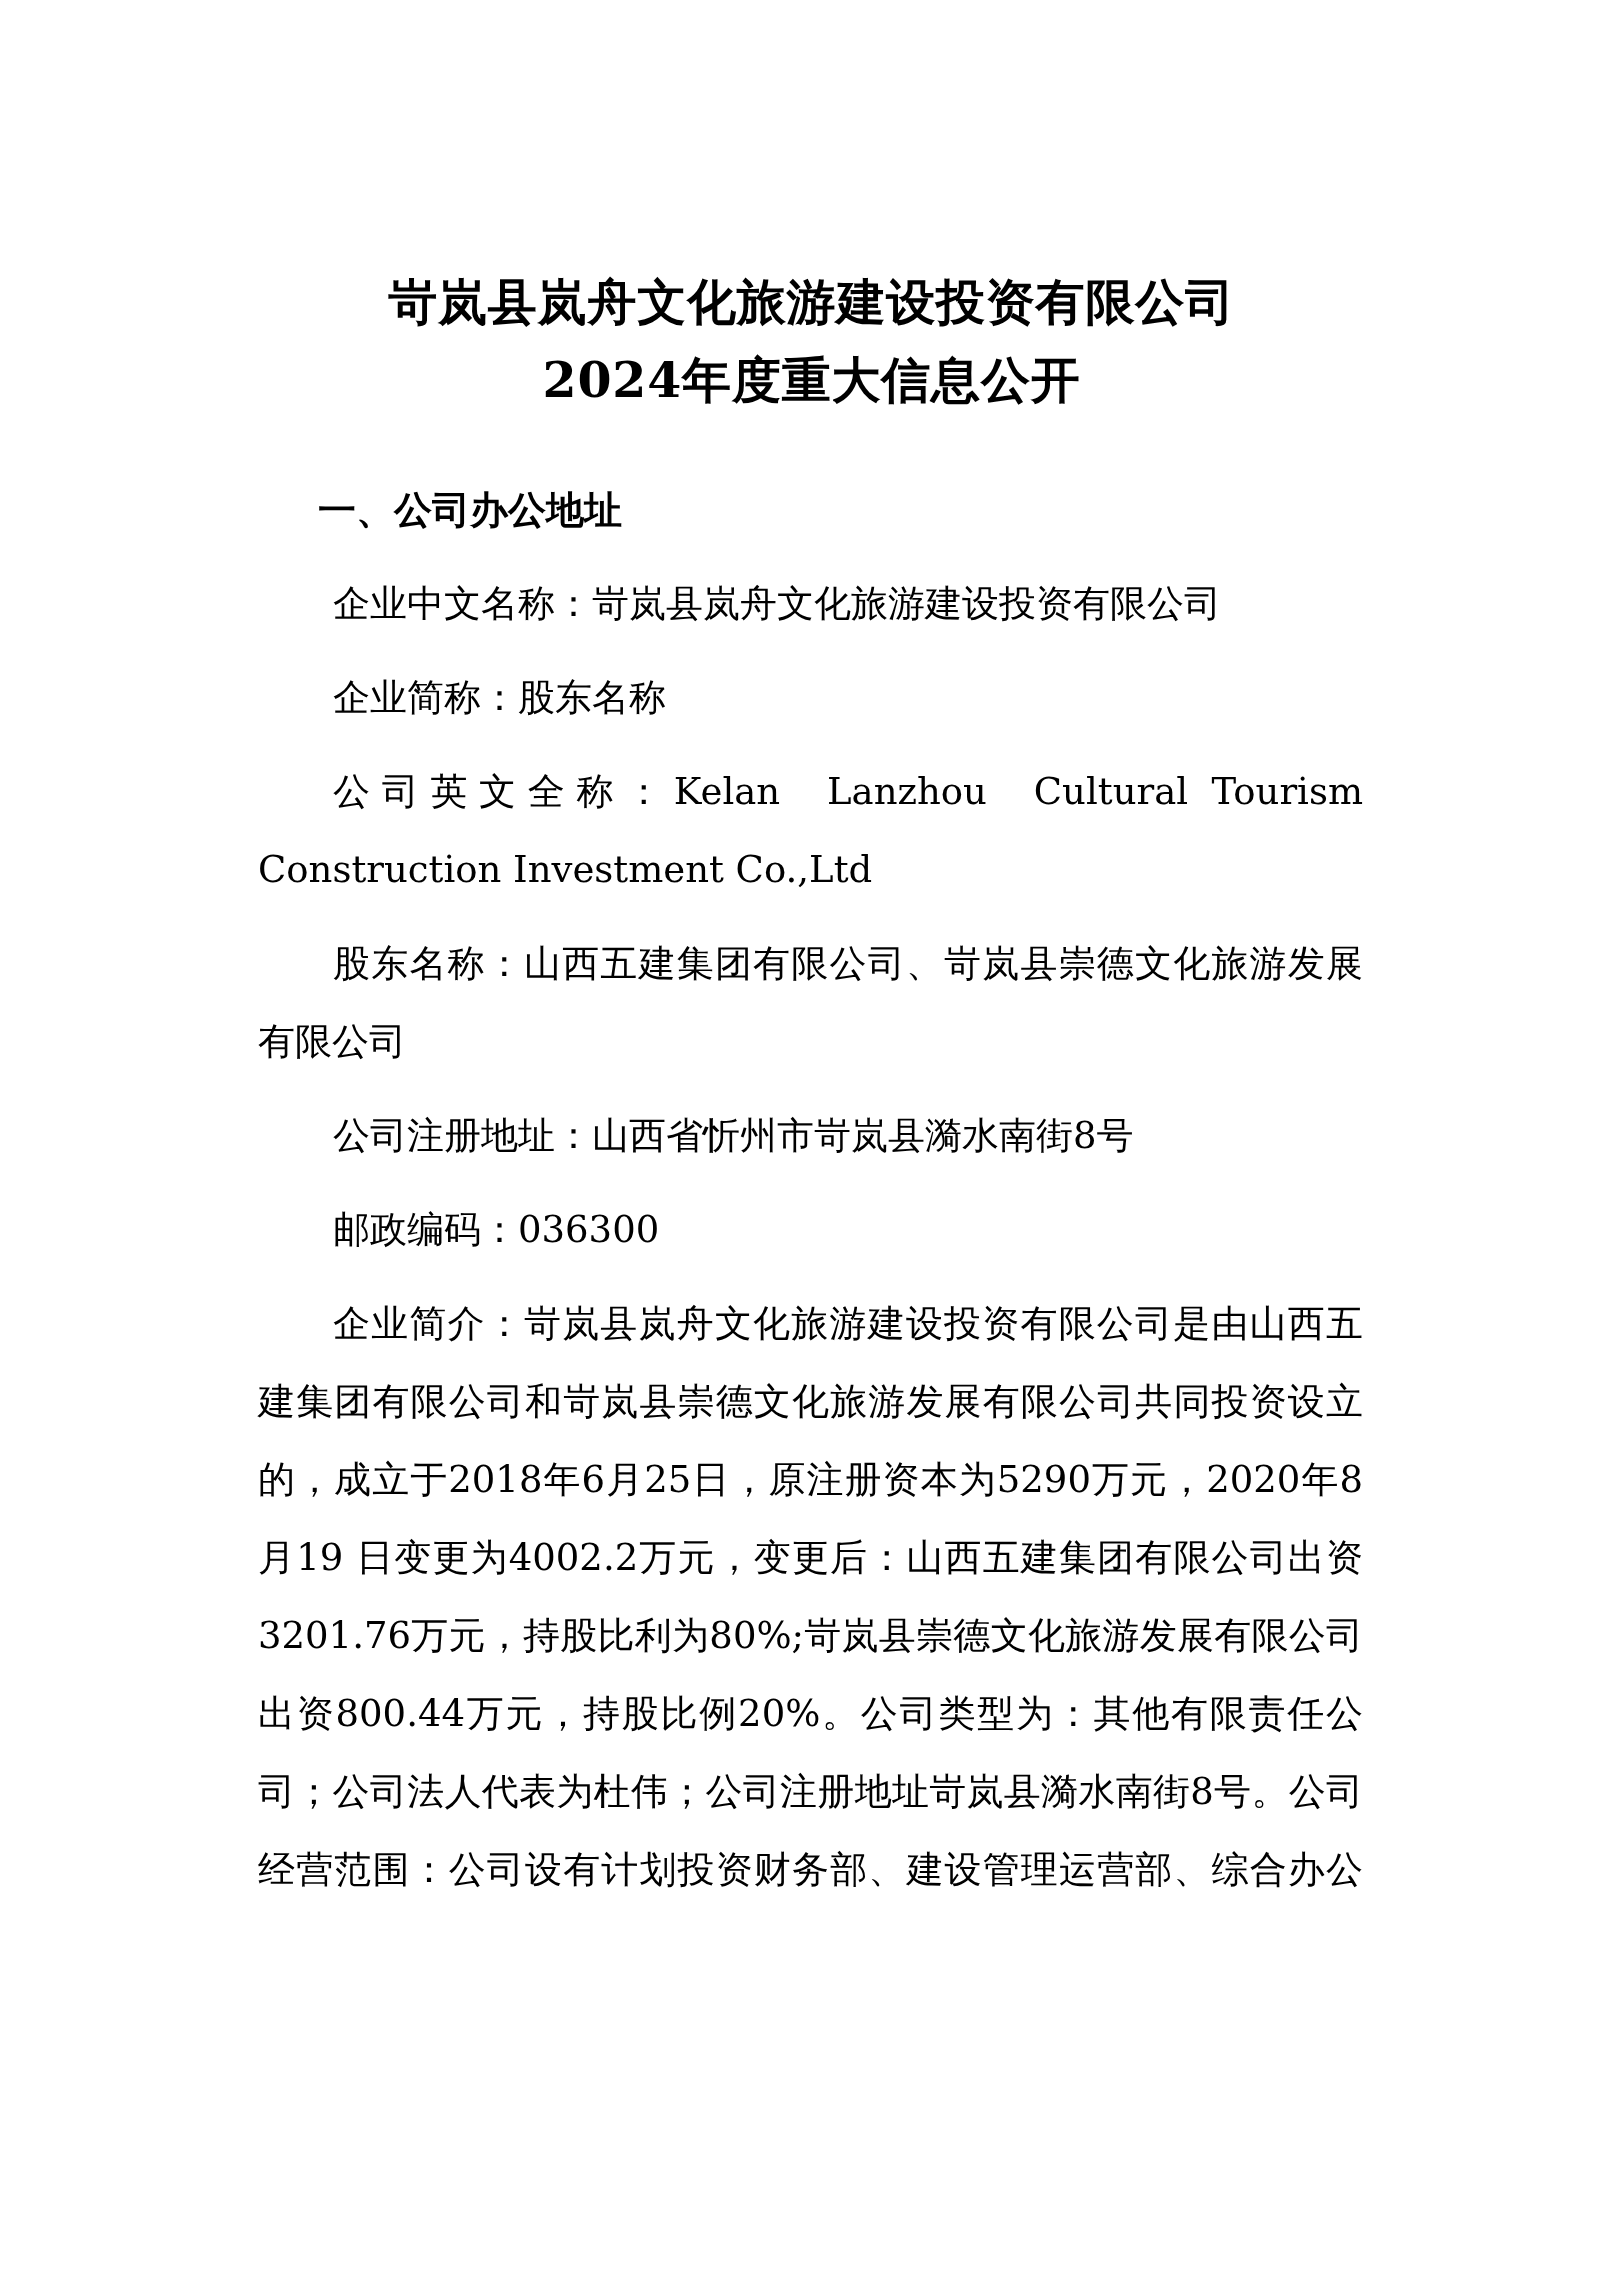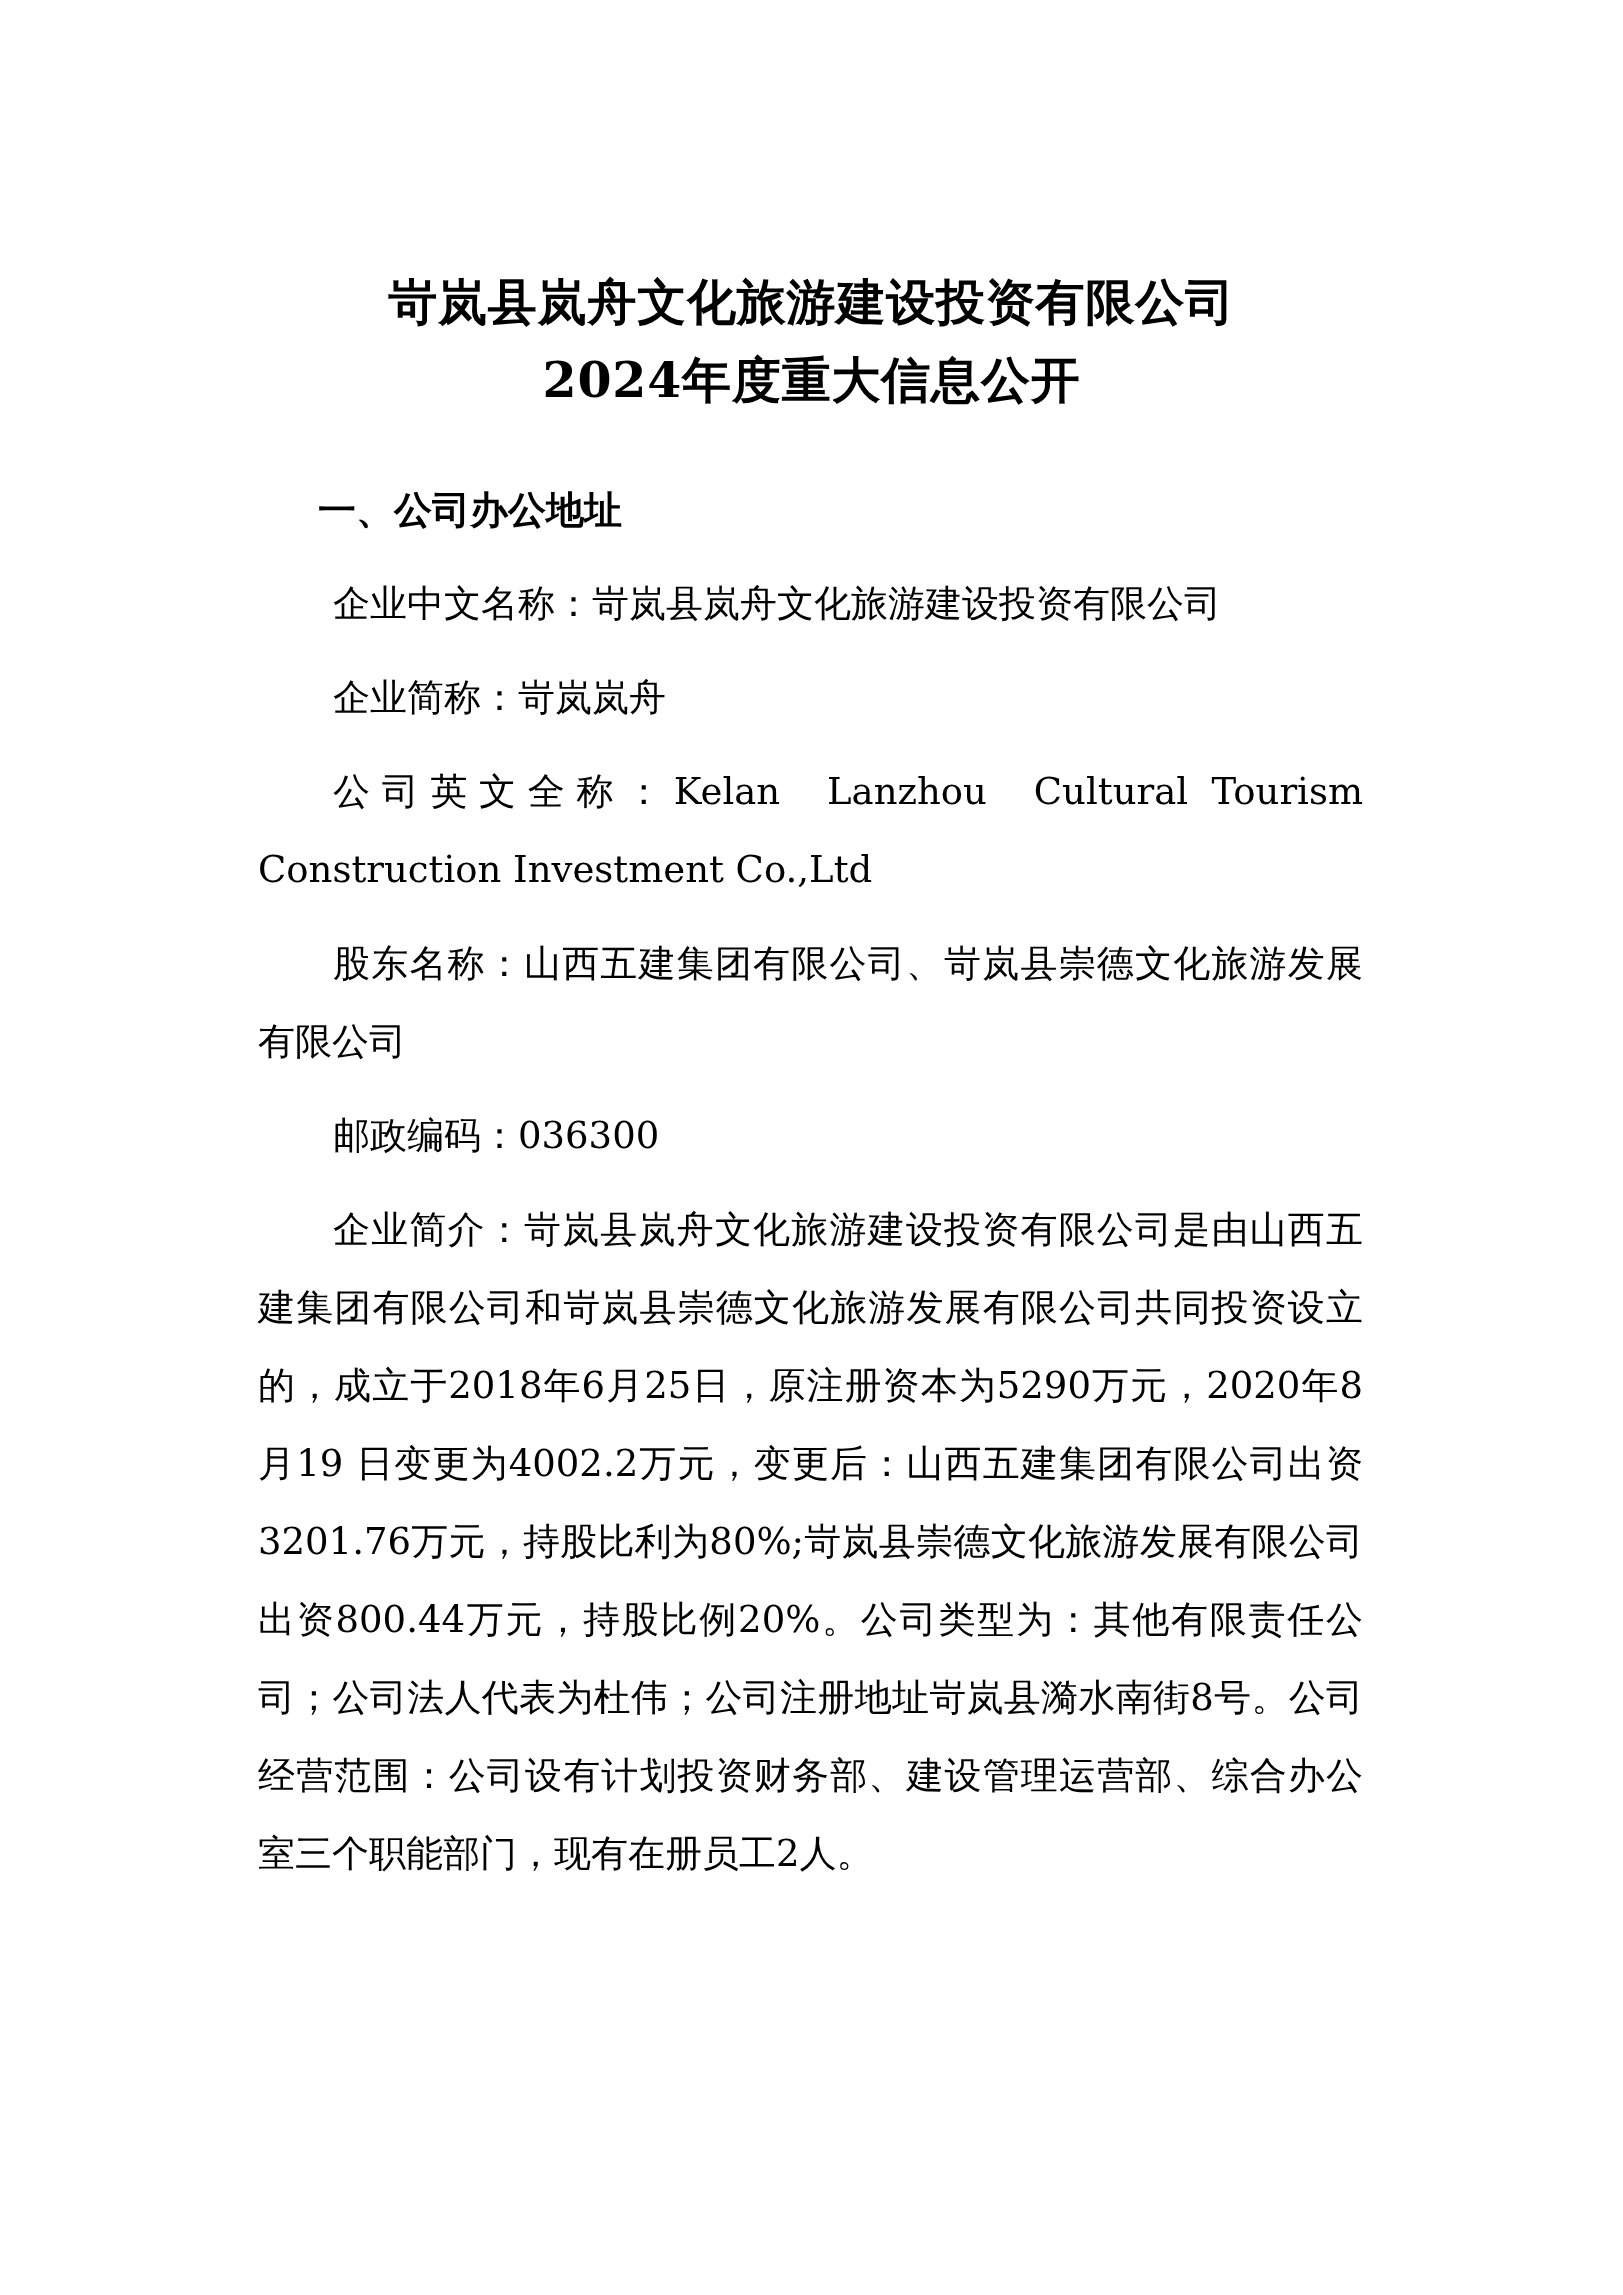--- a/index.html
+++ b/index.html
@@ -55,20 +55,21 @@
 <div class="page">
   <h1 class="doc-title">
     <span class="title-line">岢岚县岚舟文化旅游建设投资有限公司</span>
     <span class="title-line">2024年度重大信息公开</span>
   </h1>
 
   <h2 class="section-heading">一、公司办公地址</h2>
 
   <div class="body-text">
       <p class="para">企业中文名称：岢岚县岚舟文化旅游建设投资有限公司</p>
-      <p class="para">企业简称：岢岚岚舟</p>
+      <p class="para">企业简称：股东名称</p>
       <p class="para">公司英文全称：Kelan  Lanzhou  Cultural Tourism Construction Investment Co.,Ltd</p>
       <p class="para">股东名称：山西五建集团有限公司、岢岚县崇德文化旅游发展有限公司</p>
+      <p class="para">公司注册地址：山西省忻州市岢岚县漪水南街8号</p>
       <p class="para">邮政编码：036300</p>
       <p class="para">企业简介：岢岚县岚舟文化旅游建设投资有限公司是由山西五建集团有限公司和岢岚县崇德文化旅游发展有限公司共同投资设立的，成立于2018年6月25日，原注册资本为5290万元，2020年8月19 日变更为4002.2万元，变更后：山西五建集团有限公司出资3201.76万元，持股比利为80%;岢岚县崇德文化旅游发展有限公司出资800.44万元，持股比例20%。公司类型为：其他有限责任公司；公司法人代表为杜伟；公司注册地址岢岚县漪水南街8号。公司经营范围：公司设有计划投资财务部、建设管理运营部、综合办公室三个职能部门，现有在册员工2人。</p>
     </div>
 </div>
 
 
 </body></html>

